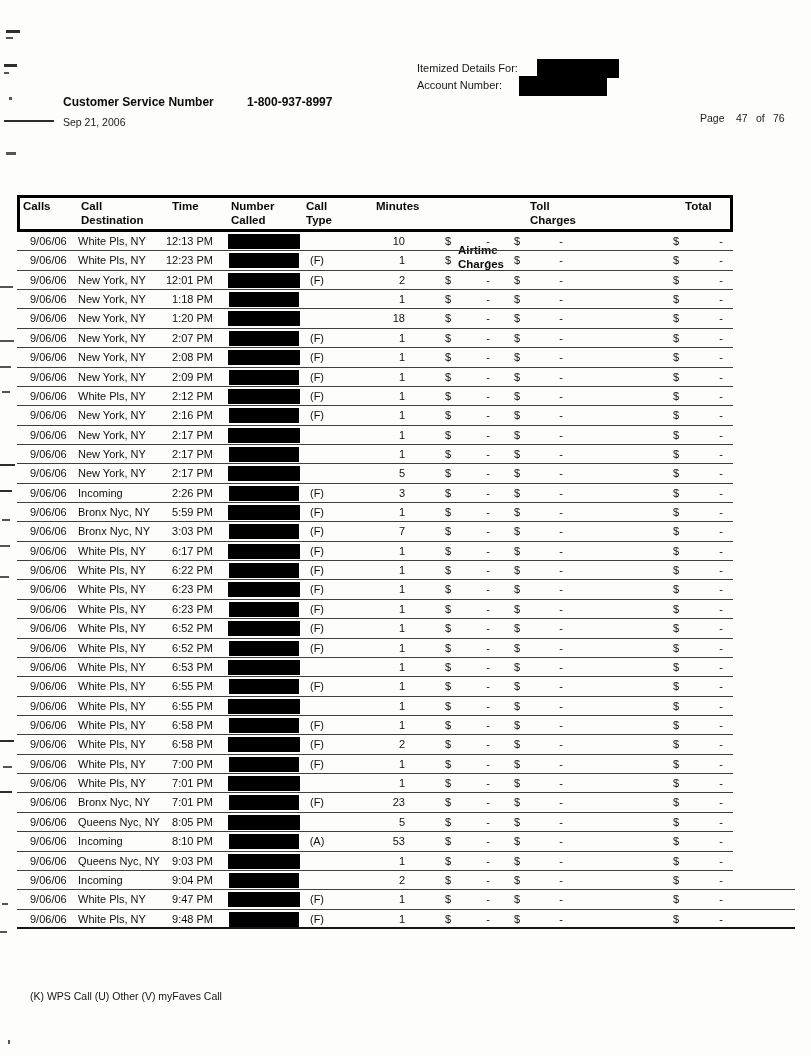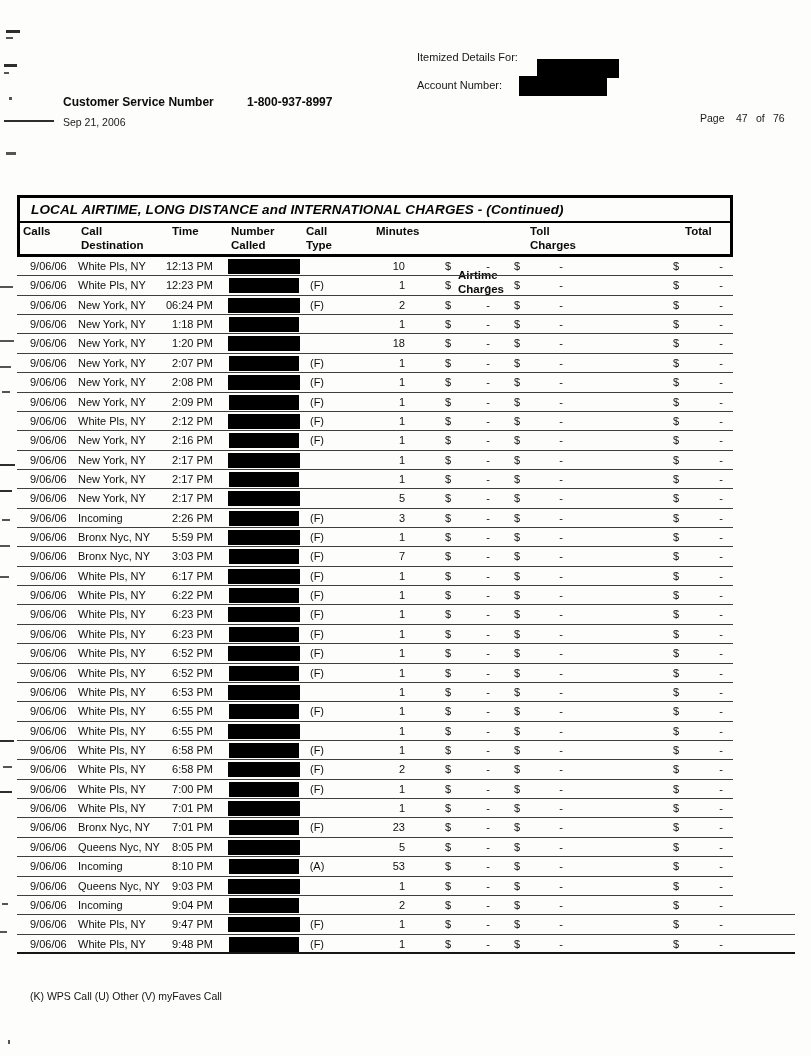--- a/index.html
+++ b/index.html
@@ -85,39 +85,38 @@
   <div class="mark" style="left:2px;top:519px;width:8px;height:2px;"></div>
   <div class="mark" style="left:0;top:545px;width:10px;height:2px;"></div>
   <div class="mark" style="left:0;top:576px;width:9px;height:2px;"></div>
   <div class="mark dark" style="left:0;top:740px;width:14px;height:2px;"></div>
   <div class="mark" style="left:3px;top:766px;width:9px;height:2px;"></div>
   <div class="mark dark" style="left:0;top:791px;width:12px;height:2px;"></div>
   <div class="mark" style="left:2px;top:903px;width:6px;height:2px;"></div>
   <div class="mark" style="left:0;top:931px;width:7px;height:2px;"></div>
   <div class="mark" style="left:8px;top:1040px;width:2px;height:4px;"></div>
 
-  <div class="abs hdr-small" style="left:417px;top:51px;">Itemized Details For:</div>
+  <div class="abs hdr-small" style="left:417px;top:62px;">Itemized Details For:</div>
   <div class="redact" style="left:537px;top:59px;width:82px;height:19px;"></div>
   <div class="abs hdr-small" style="left:417px;top:79px;">Account Number:</div>
   <div class="redact" style="left:519px;top:76px;width:88px;height:20px;"></div>
 
   <div class="abs hdr-bold" style="left:63px;top:95px;">Customer Service Number</div>
   <div class="abs hdr-bold" style="left:247px;top:95px;">1-800-937-8997</div>
   <div class="abs hdr-date" style="left:63px;top:116px;">Sep 21, 2006</div>
 
   <div>
     <span class="abs pageline" style="left:700px;top:112px;">Page</span>
     <span class="abs pageline" style="left:736px;top:112px;">47</span>
     <span class="abs pageline" style="left:756px;top:112px;">of</span>
     <span class="abs pageline" style="left:773px;top:112px;">76</span>
   </div>
 
   <div class="bill-table">
     <div class="head-box">
-      <div class="title-row">LOCAL AIRTIME, LONG DISTANCE and INTERNATIONAL CHARGES  - (Continued)</div>
       <div class="hrow">
         <div class="hcol hc0"><div>Calls</div><div></div></div>
         <div class="hcol hc1"><div>Call</div><div>Destination</div></div>
         <div class="hcol hc2"><div>Time</div><div></div></div>
         <div class="hcol hc3"><div>Number</div><div>Called</div></div>
         <div class="hcol hc4"><div>Call</div><div>Type</div></div>
         <div class="hcol hc5"><div>Minutes</div><div></div></div>
         <div class="hcol hc6"><div>Airtime</div><div>Charges</div></div>
         <div class="hcol hc7"><div>Toll</div><div>Charges</div></div>
         <div class="hcol hc8"><div>Total</div><div></div></div>
@@ -162,21 +161,21 @@
       </div>
       <div class="c c-tot chg">
         <span>$</span>
         <span>-</span>
       </div>
     </div>
 
     <div class="t-row">
       <div class="c c-date">9/06/06</div>
       <div class="c c-dest">New York, NY</div>
-      <div class="c c-time">06:24 PM</div>
+      <div class="c c-time">12:01 PM</div>
       <div class="redbar"></div>
       <div class="c c-type">(F)</div>
       <div class="c c-mins">2</div>
       <div class="c c-air chg">
         <span>$</span>
         <span>-</span>
       </div>
       <div class="c c-toll chg">
         <span>$</span>
         <span>-</span>

